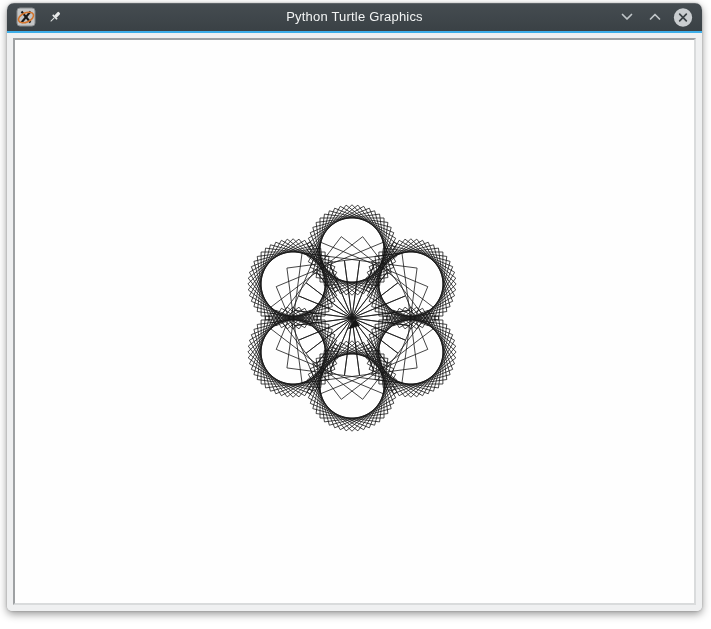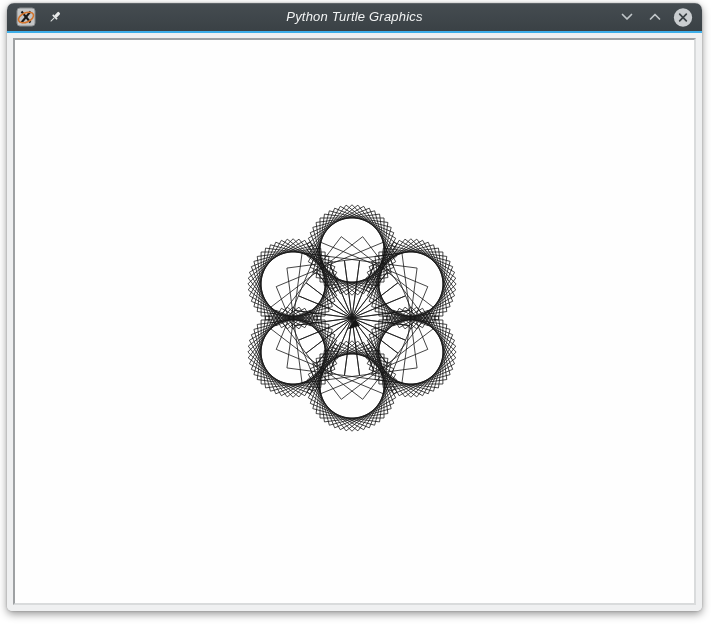--- a/index.html
+++ b/index.html
@@ -3,21 +3,21 @@
 <meta charset="utf-8">
 <style>
   html,body{margin:0;padding:0;background:#ffffff;width:711px;height:629px;overflow:hidden;
     font-family:"Liberation Sans","DejaVu Sans",sans-serif;}
   .stage{position:relative;width:711px;height:629px;background:#ffffff;}
   .window{position:absolute;left:7px;top:3px;width:695px;height:608px;
     border-radius:7px 7px 5px 5px;background:#eff0f1;
     box-shadow:0 3px 9px rgba(0,0,0,.42),0 0 2px rgba(0,0,0,.25);}
   .titlebar{position:absolute;left:0;top:0;width:100%;height:28px;
     background:linear-gradient(#454c51,#3a4145);
-    border-radius:7px 7px 0 0;cursor:default;font-style:italic;}
+    border-radius:7px 7px 0 0;cursor:default;}
   .titlebar-top-hl{position:absolute;left:4px;right:4px;top:0;height:1px;
     background:rgba(255,255,255,.14);border-radius:7px 7px 0 0;}
   .accent-line{position:absolute;left:0;top:28px;width:100%;height:2px;background:#3daee9;}
   .tb-left{position:absolute;left:9px;top:0;height:28px;display:flex;align-items:center;gap:9px;}
   .tb-right{position:absolute;right:9px;top:0;height:28px;display:flex;align-items:center;gap:8px;}
   .tb-title{position:absolute;left:0;right:0;top:0;height:28px;line-height:28px;
     text-align:center;color:#f2f4f4;font-size:13px;letter-spacing:.2px;}
   .tb-btn{width:20px;height:20px;display:flex;align-items:center;justify-content:center;cursor:pointer;}
   .content{position:absolute;left:0;top:30px;right:0;bottom:0;background:#eff0f1;
     border-radius:0 0 5px 5px;}

